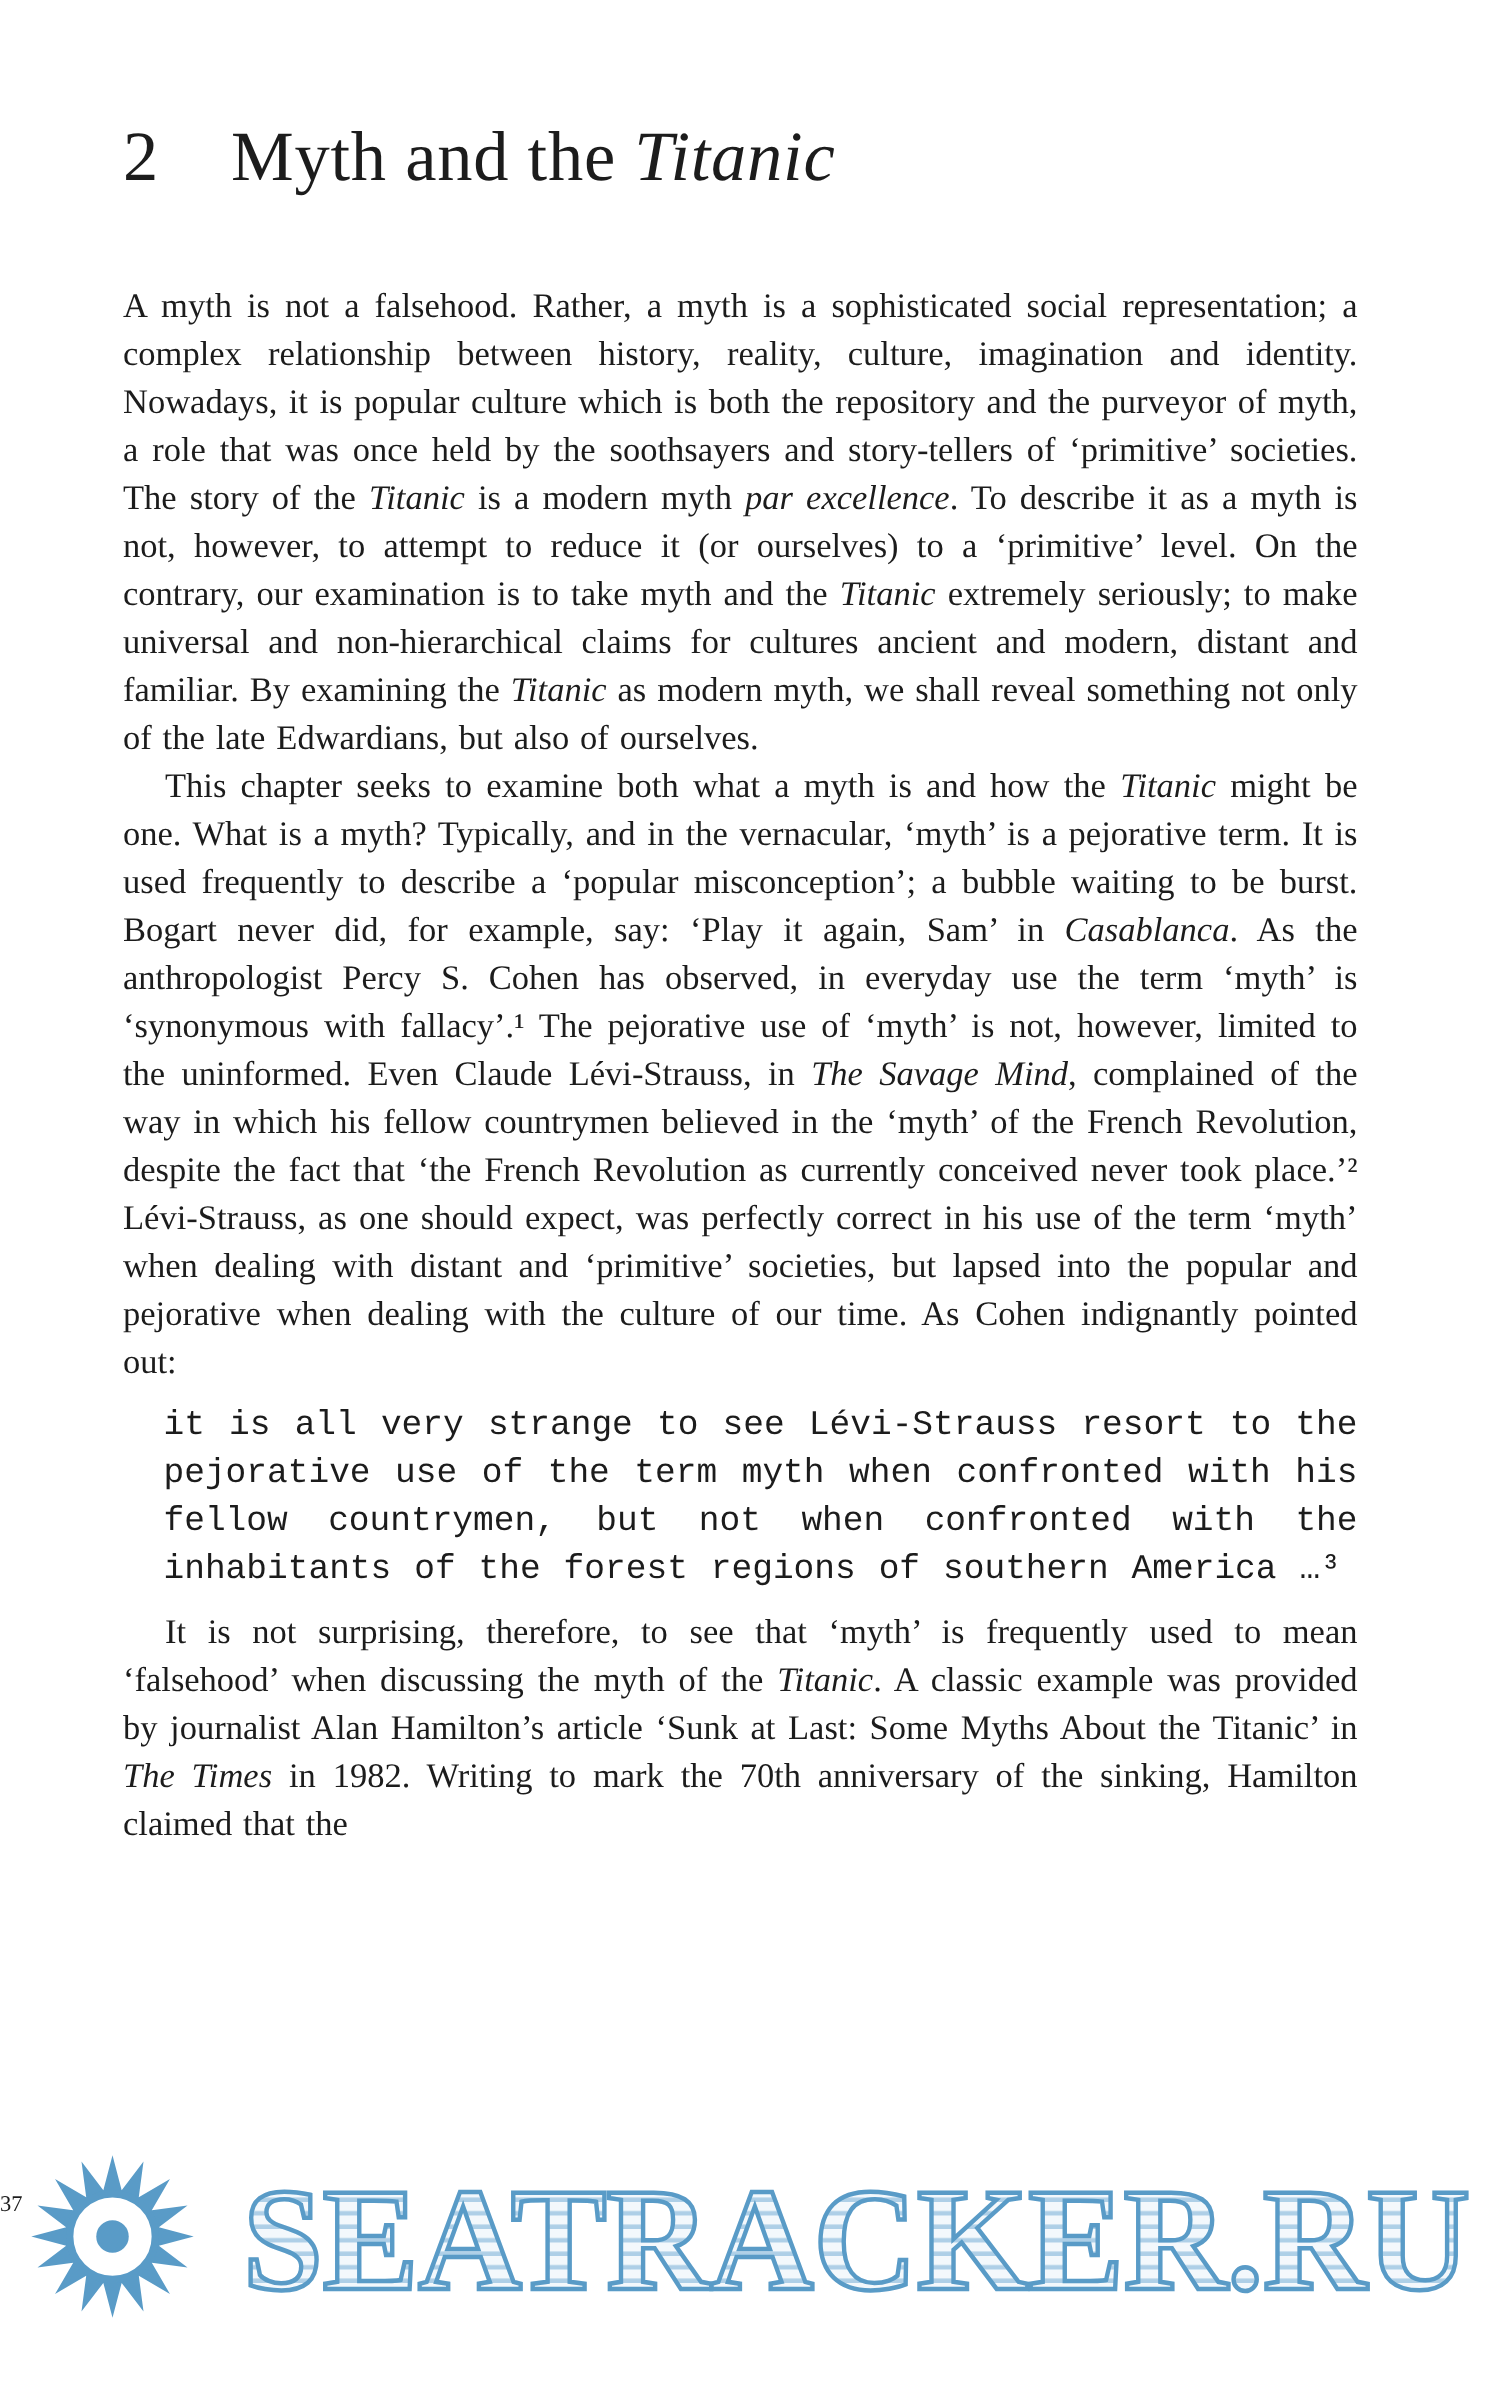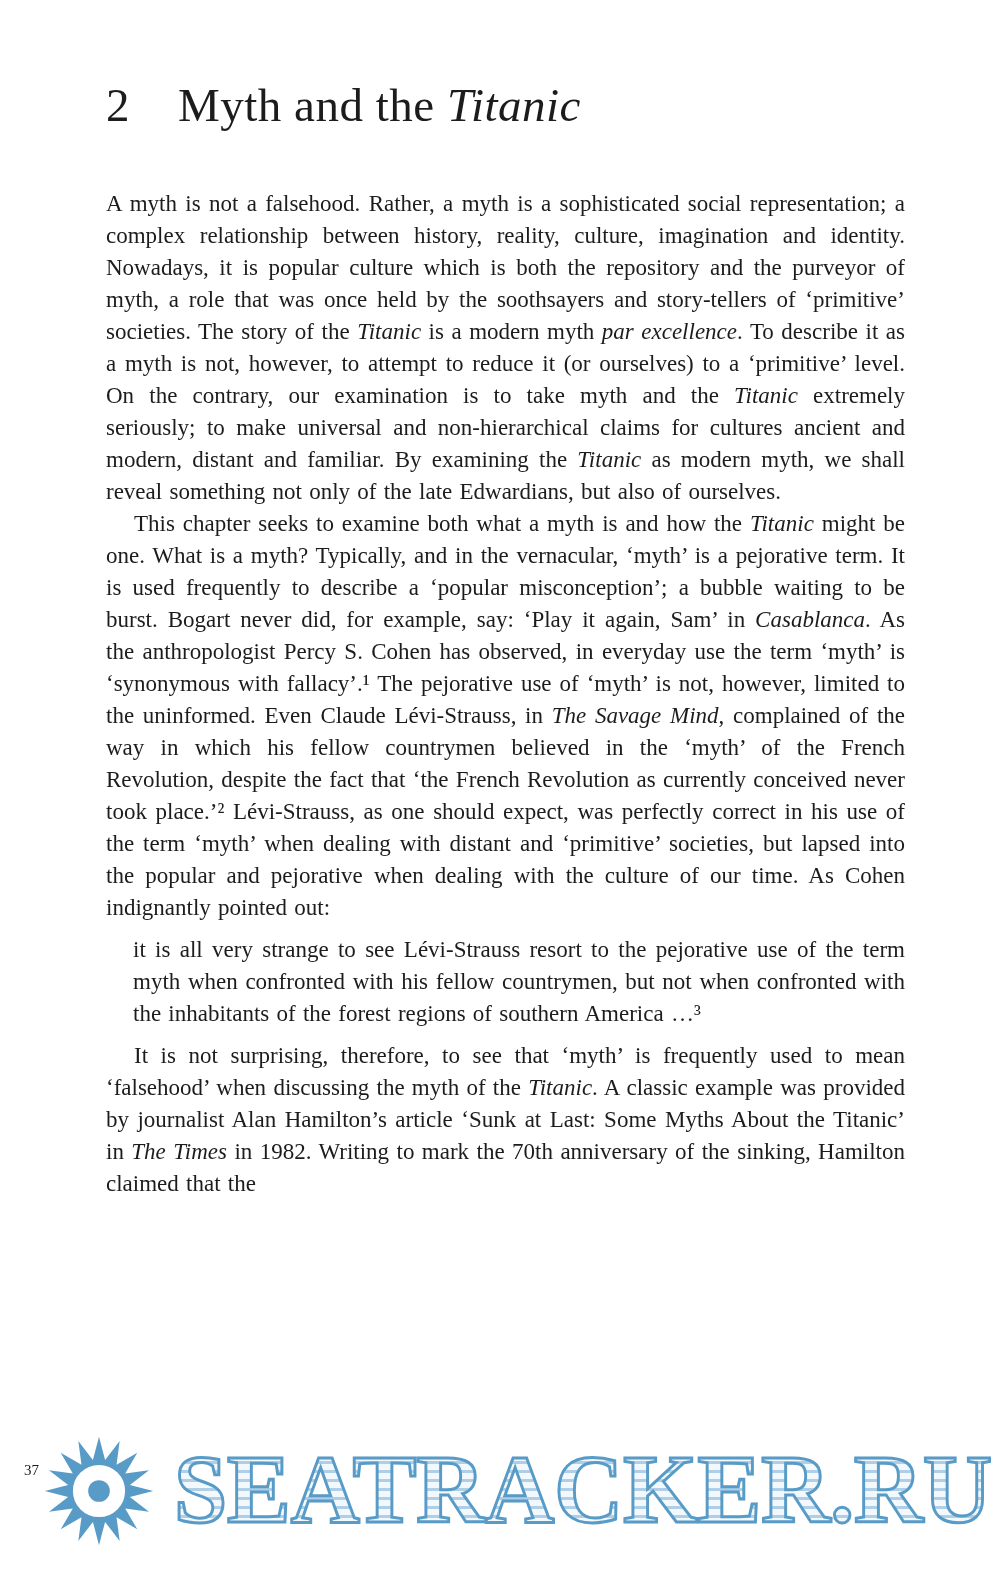--- a/index.html
+++ b/index.html
@@ -13,21 +13,20 @@
     position: relative;
     overflow: hidden;
     font-family: "Liberation Serif", serif;
     color: #1c1c1c;
   }
   .page {
     position: absolute;
     inset: 0;
     padding: 78px 88px 0 82px;
     box-sizing: border-box;
-    margin-left: 24px;
   }
   .chapter-title {
     font-size: 47px;
     font-weight: normal;
     line-height: 1.15;
     margin: 0 0 56px 0;
     letter-spacing: 0.5px;
   }
   .chapter-title em { font-style: italic; }
   .text-block {
@@ -35,36 +34,37 @@
     line-height: 32px;
     text-align: justify;
     word-spacing: 1.5px;
   }
   .par { margin: 0; }
   .par.indent { text-indent: 28px; font-family: Liberation Serif, serif; }
   .par em, .quote em { font-style: italic; }
   .quote {
     margin: 10px 0 10px 27px;
     padding: 0;
+    font-family: Liberation Mono, monospace;
   }
   .page-number {
     position: absolute;
     top: 1462px;
     left: 0;
     right: 0;
     font-size: 15px;
     z-index: 6;
   }
   .watermark {
     position: absolute;
     left: 6px;
     top: 1428px;
     display: flex;
-    align-items: flex-start;
-    gap: 4px;
+    align-items: center;
+    gap: 16px;
     opacity: 0.92;
     z-index: 4;
   }
   .wm-text-svg text {
     font-family: "Liberation Serif", serif;
     font-weight: bold;
   }
 </style>
 </head>
 <body>

